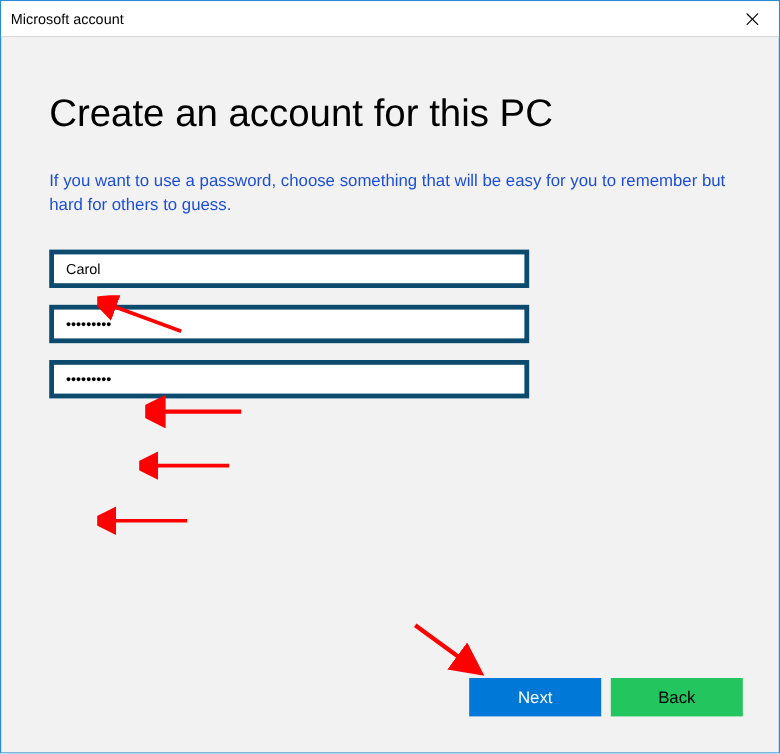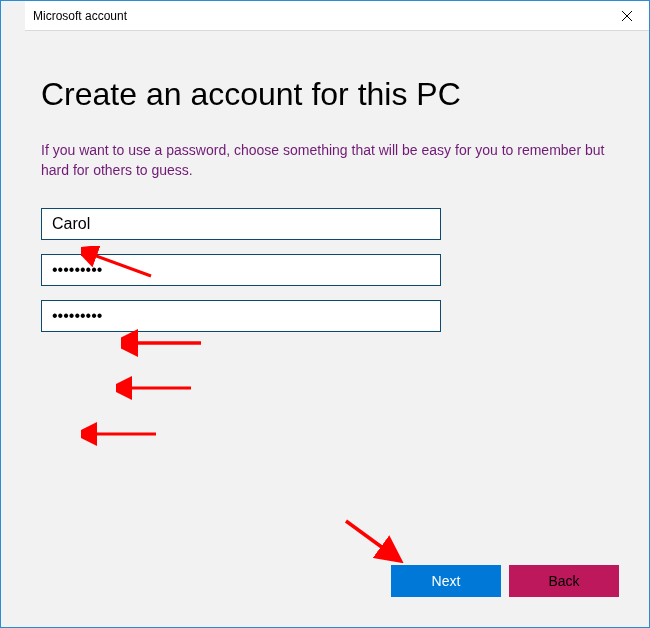--- a/index.html
+++ b/index.html
@@ -23,21 +23,20 @@
       flex-direction: column;
     }
     .titlebar {
       height: 30px;
       background: #ffffff;
       border-bottom: 1px solid #d9d9d9;
       display: flex;
       align-items: center;
       justify-content: space-between;
       padding: 0 0 0 8px;
-      margin-left: 24px;
     }
     .titlebar-text {
       font-size: 12px;
       color: #000000;
       font-weight: 400;
     }
     .close-btn {
       width: 45px;
       height: 30px;
       display: flex;
@@ -60,38 +59,38 @@
       flex-direction: column;
     }
     .heading {
       font-size: 32px;
       font-weight: 400;
       color: #000000;
       margin-bottom: 28px;
     }
     .description {
       font-size: 14px;
-      color: #701a75;
+      color: #1d4ed8;
       line-height: 1.4;
       margin-bottom: 28px;
       font-weight: 400;
     }
     .section-label {
       font-size: 14px;
       font-weight: 600;
       color: #000000;
       margin-bottom: 12px;
     }
     .field {
       width: 400px;
       height: 32px;
-      border: 1px solid #0c4a6e;
+      border: 4px solid #0c4a6e;
       background: #ffffff;
       padding: 0 10px;
-      font-size: 16px;
+      font-size: 12px;
       font-family: "Segoe UI", Tahoma, sans-serif;
       color: #000000;
       margin-bottom: 14px;
       outline: none;
     }
     .field::placeholder {
       color: #666666;
     }
     .button-row {
       position: absolute;
@@ -109,21 +108,21 @@
       cursor: pointer;
       display: flex;
       align-items: center;
       justify-content: center;
     }
     .btn-primary {
       background: #0078d7;
       color: #ffffff;
     }
     .btn-secondary {
-      background: #be185d;
+      background: #22c55e;
       color: #000000;
     }
     .arrow {
       position: absolute;
       pointer-events: none;
     }
   </style>
 </head>
 <body>
 

